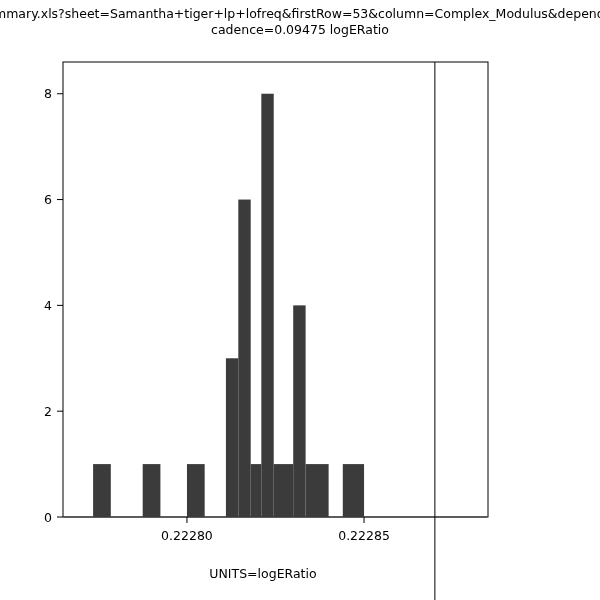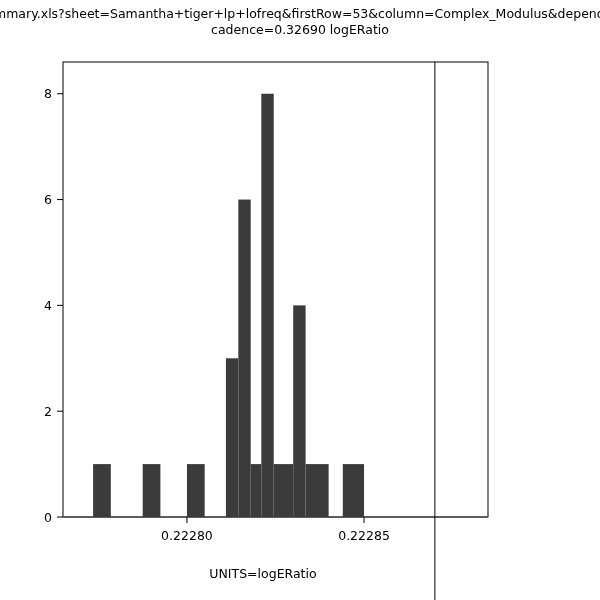--- a/index.html
+++ b/index.html
@@ -50,21 +50,21 @@
     font-size: 12.5px;
   }
 </style>
 </head>
 <body>
 
 <div id="root">
 
   <div class="title-block">
     <span class="title-line1">mmary.xls?sheet=Samantha+tiger+lp+lofreq&amp;firstRow=53&amp;column=Complex_Modulus&amp;depend</span>
-    <span class="title-line2">cadence=0.32690 logERatio</span>
+    <span class="title-line2">cadence=0.09475 logERatio</span>
   </div>
 
   <svg id="plotsvg" width="600" height="600">
 
     <rect id="plot-frame" x="63" y="62" width="425" height="455" fill="#ffffff" stroke="#000000" stroke-width="1"></rect>
 
     <g id="bars">
         <rect x="93.10" y="464.09" width="17.71" height="52.91" fill="#3b3b3b"></rect>
         <rect x="142.69" y="464.09" width="17.71" height="52.91" fill="#3b3b3b"></rect>
         <rect x="186.96" y="464.09" width="17.71" height="52.91" fill="#3b3b3b"></rect>

